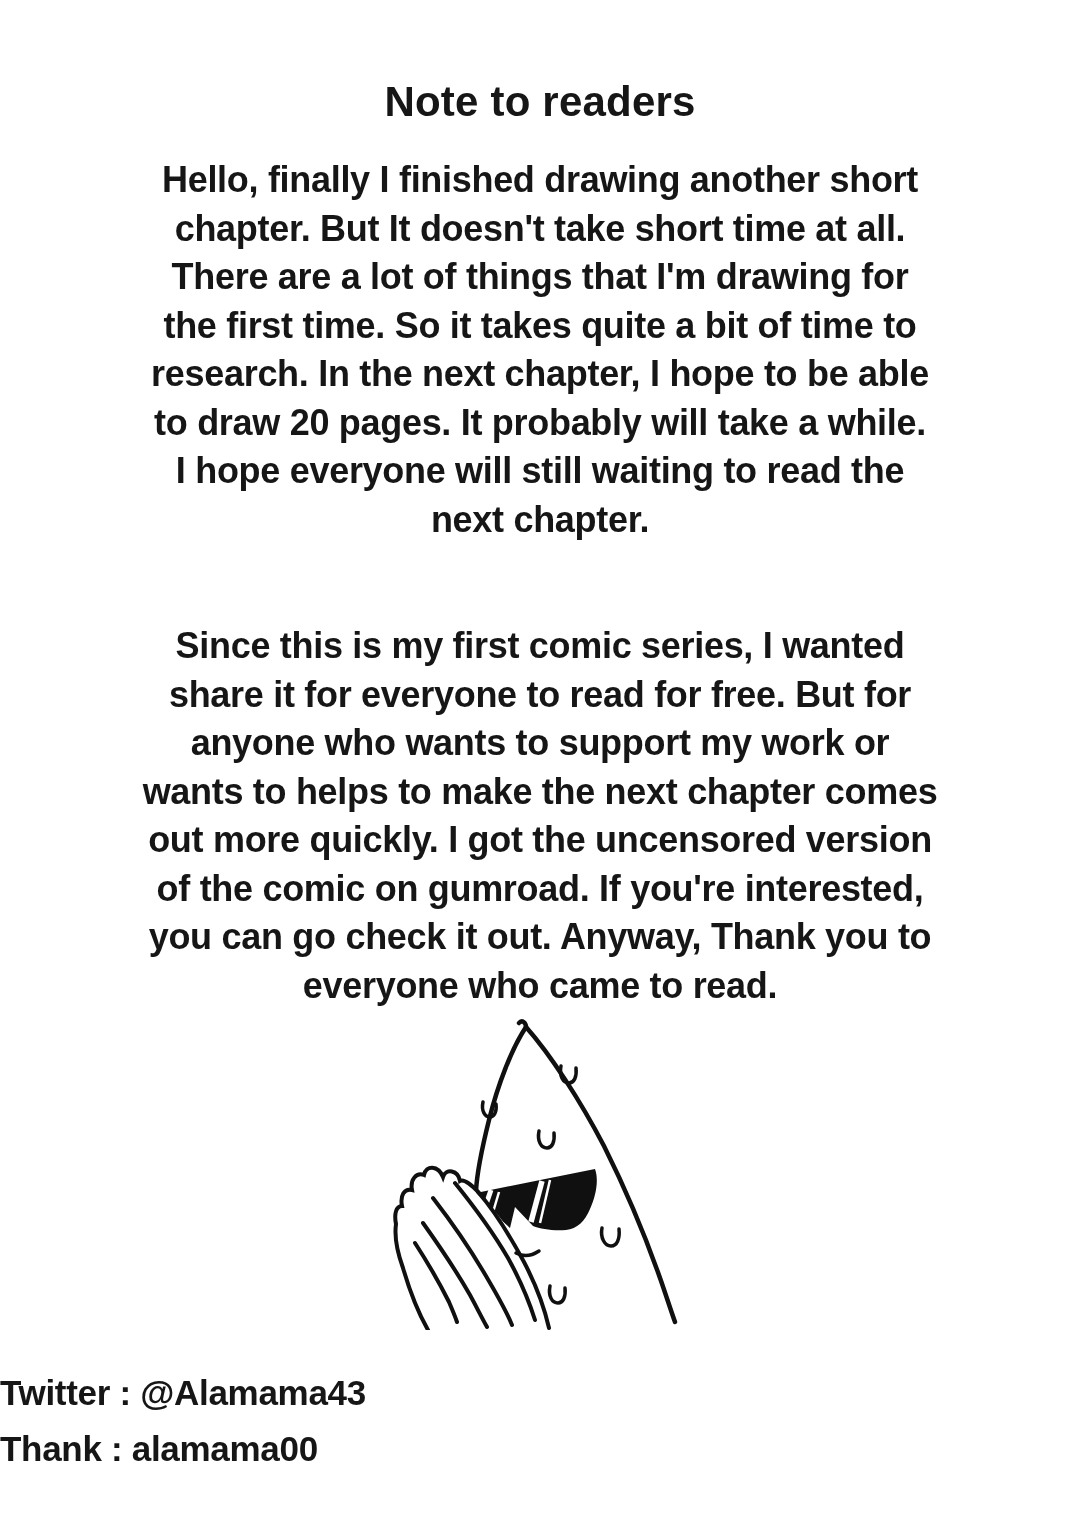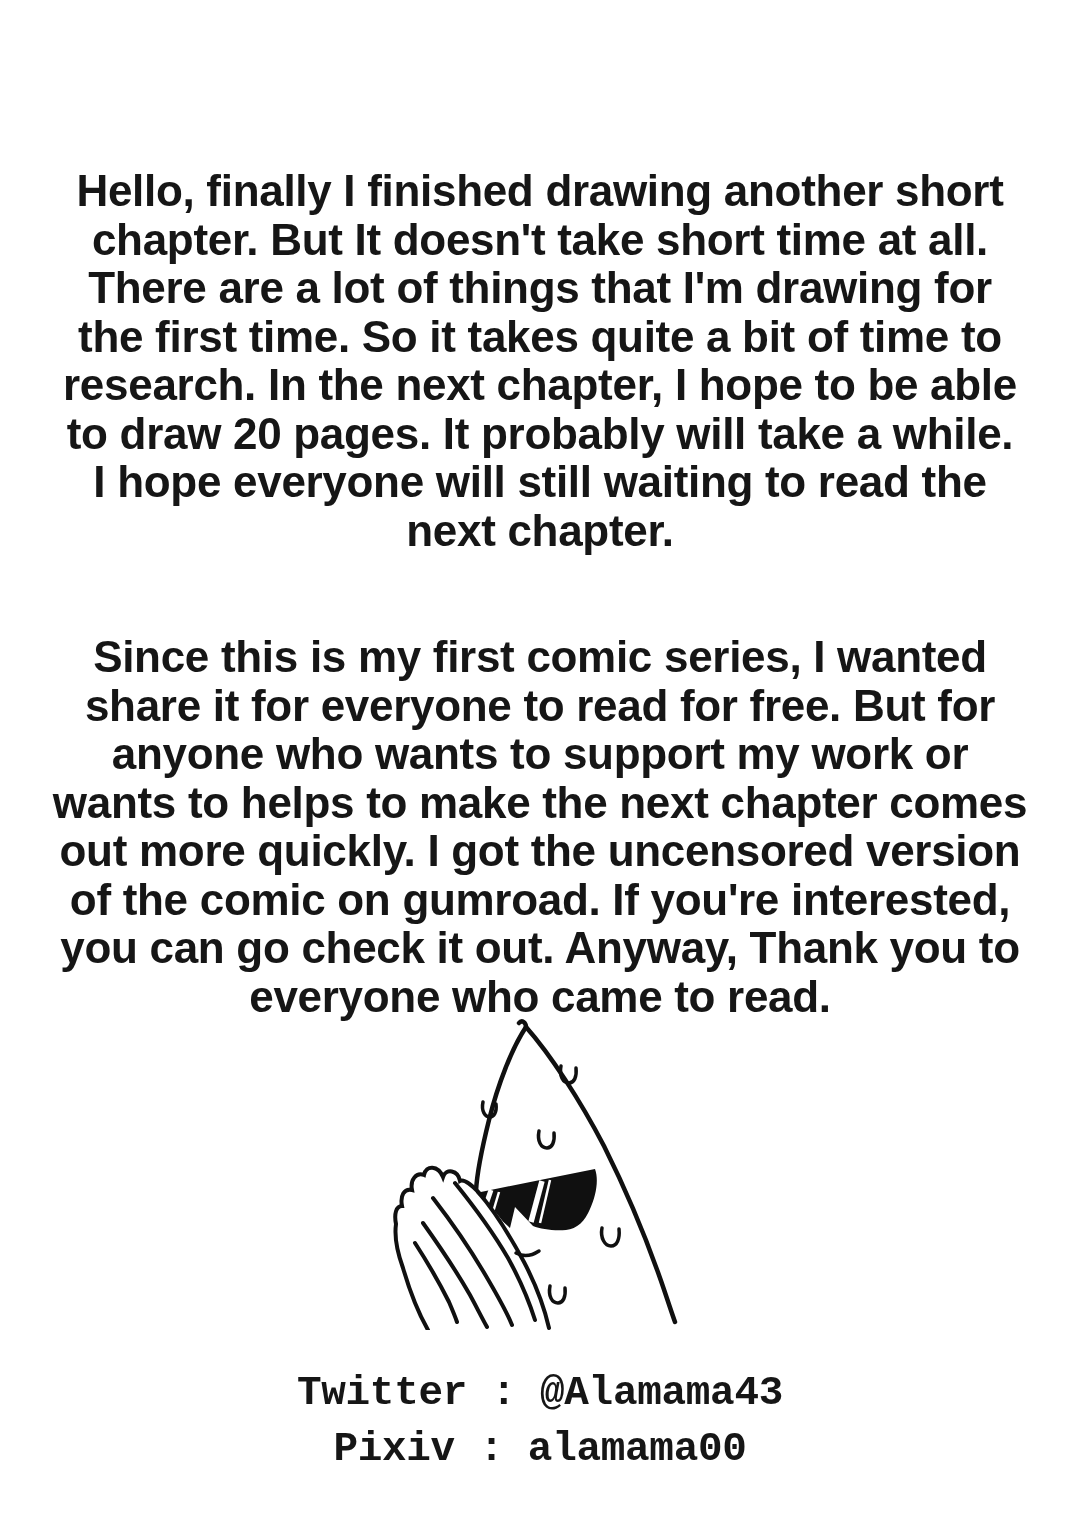--- a/index.html
+++ b/index.html
@@ -18,56 +18,55 @@
     margin: 0;
     text-align: center;
     font-size: 42px;
     line-height: 52px;
     font-weight: 700;
     letter-spacing: 0.2px;
   }
   .note-para {
     position: absolute;
     left: 40px; right: 40px;
-    margin: 11px;
+    margin: 0;
     text-align: center;
-    font-size: 44px;
+    font-size: 36px;
     line-height: 48.5px;
     font-weight: 700;
     letter-spacing: -0.3px;
     white-space: pre-line;
   }
   .para-1 { top: 156px; }
   .para-2 { top: 622px; }
   .art {
     position: absolute;
     top: 1000px;
     left: 370px;
     width: 340px;
     height: 330px;
     margin: 0;
   }
   .footer-line {
     position: absolute;
     left: 0; right: 0;
-    text-align: center;
-    font-size: 41px;
+    font-size: 35px;
     line-height: 42px;
     font-weight: 700;
     letter-spacing: -0.3px;
-    font-family: Liberation Mono, monospace;
   }
   .footer-twitter { top: 1372px; }
   .footer-pixiv   { top: 1428px; }
 </style>
 </head>
 <body>
 
 <div class="canvas">
 
+  <h1 class="page-title">Note to readers</h1>
 
   <p class="note-para para-1">Hello, finally I finished drawing another short
 chapter. But It doesn't take short time at all.
 There are a lot of things that I'm drawing for
 the first time. So it takes quite a bit of time to
 research. In the next chapter, I hope to be able
 to draw 20 pages. It probably will take a while.
 I hope everyone will still waiting to read the
 next chapter.</p>
 
@@ -133,15 +132,15 @@
         <path transform="translate(119,110)" d="M-6,-8 C-8,1 -4,7 1,7 C5,7 8,2 7,-6"></path>
         <path transform="translate(176,140)" d="M-7,-9 C-9,1 -5,8 1,8 C6,8 9,2 8,-7"></path>
         <path transform="translate(240,237)" d="M-8,-9 C-10,1 -5,9 1,9 C7,9 10,2 9,-8"></path>
         <path transform="translate(187,295)" d="M-7,-9 C-9,1 -5,8 1,8 C6,8 9,2 8,-7"></path>
       </g>
     </svg>
   </figure>
 
   <div class="footer-line footer-twitter">Twitter : @Alamama43</div>
 
-  <div class="footer-line footer-pixiv">Pixiv : alamama00</div>
+  <div class="footer-line footer-pixiv">Thank : alamama00</div>
 
 </div>
 
 </body></html>

